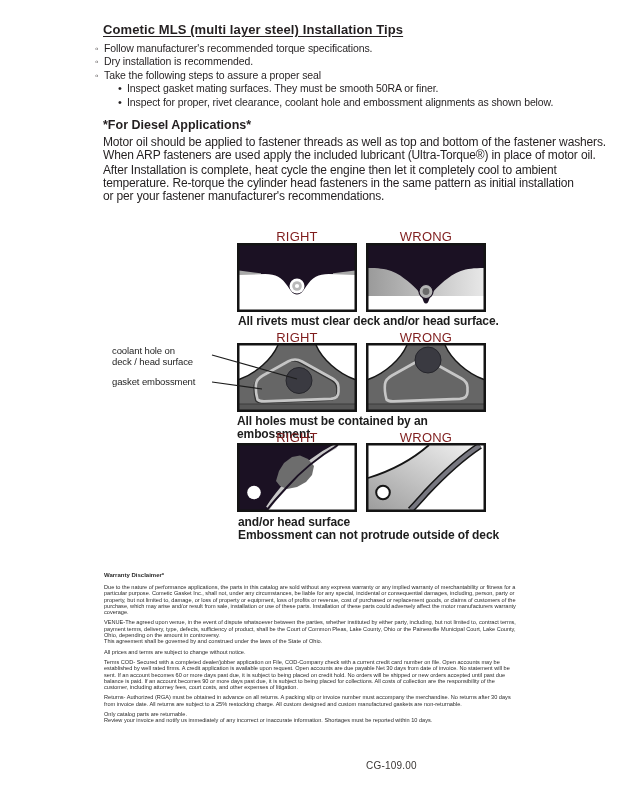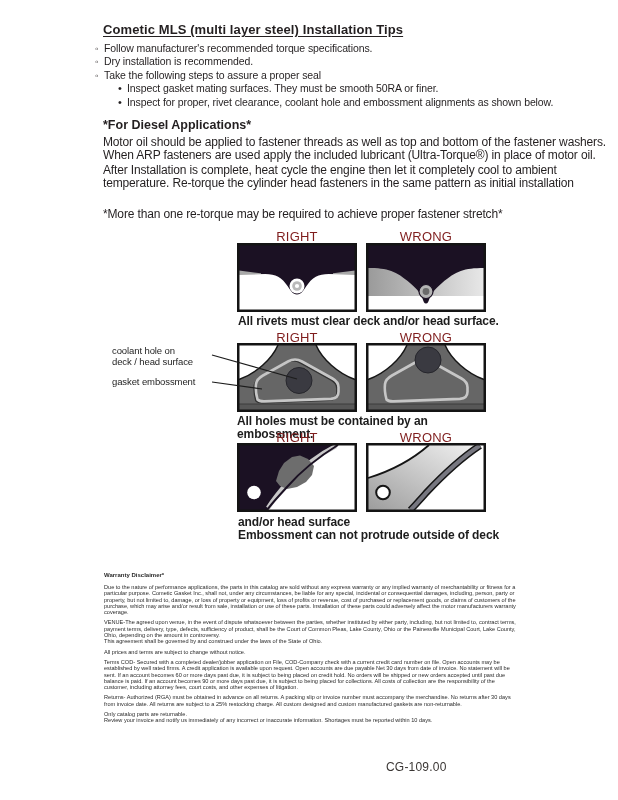--- a/index.html
+++ b/index.html
@@ -36,21 +36,21 @@
   .annot { position:absolute; left:112px; width:100px; font-size:9.5px; line-height:10.5px; letter-spacing:-0.1px; color:#1d1d1d; z-index:3; }
   .annot .annot-emboss { display:block; margin-top:10px; }
   .connectors { position:absolute; left:108px; top:340px; width:200px; height:60px; z-index:5; }
 
   .disclaimer { left:104px; top:572px; width:414px; height:185px; overflow:hidden; color:#2b2b2b; }
   .disclaimer h2 { font-size:6px; font-weight:bold; margin-bottom:6px; }
   .disclaimer p { font-size:5.6px; line-height:6.3px; }
   .disclaimer p.gap { margin-bottom:4px; }
   .disclaimer p.tight { margin-bottom:0; }
 
-  .footer-code { left:386px; top:760px; font-size:12px; color:#3a3634; letter-spacing:0.2px; white-space:nowrap; }
+  .footer-code { left:366px; top:760px; font-size:10px; color:#3a3634; letter-spacing:0.2px; white-space:nowrap; }
 </style>
 </head>
 <body>
 
 <div class="page">
 
   <h1 class="abs title">Cometic MLS (multi layer steel) Installation Tips</h1>
 
   <div class="abs bullets">
     <div class="bullet-row">
@@ -78,23 +78,23 @@
   <h2 class="abs diesel-heading">*For Diesel Applications*</h2>
 
   <div class="abs bodytext para1">
     <div>Motor oil should be applied to fastener threads as well as top and bottom of the fastener washers.</div>
     <div>When ARP fasteners are used apply the included lubricant (Ultra-Torque®) in place of motor oil.</div>
   </div>
 
   <div class="abs bodytext para2">
     <div>After Installation is complete, heat cycle the engine then let it completely cool to ambient</div>
     <div>temperature. Re-torque the cylinder head fasteners in the same pattern as initial installation</div>
-  </div>
-
-  <div class="abs bodytext note">*More than one re-torque may be required to achieve proper fastener stretch*</div>
+    <div>or per your fastener manufacturer's recommendations.</div>
+  </div>
+
 
   <div class="fig-label" style="left:237px; top:229px;">RIGHT</div>
   <div class="fig-label" style="left:366px; top:229px;">WRONG</div>
 
   <svg class="diag" style="left:237px; top:243px;" viewBox="0 0 120 69">
     <rect x="0" y="0" width="120" height="69" fill="#1b1123"></rect>
     <rect x="2" y="31" width="116" height="36" fill="#ffffff"></rect>
     <polygon points="2,27.5 30,31 2,32" fill="#a8a8a8"></polygon>
     <polygon points="118,27.5 90,31 118,32" fill="#a8a8a8"></polygon>
     <path d="M24,31 C36,31 42,31.5 49,41 C54,47.5 55.5,51.5 60,51.5 C64.5,51.5 66,47.5 71,41 C78,31.5 84,31 96,31 L96,18 L24,18 Z" fill="#1b1123"></path>

